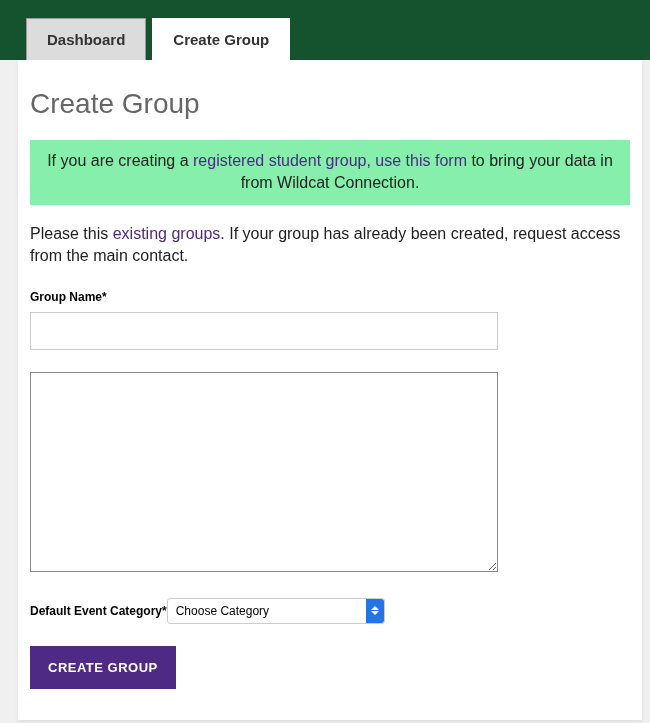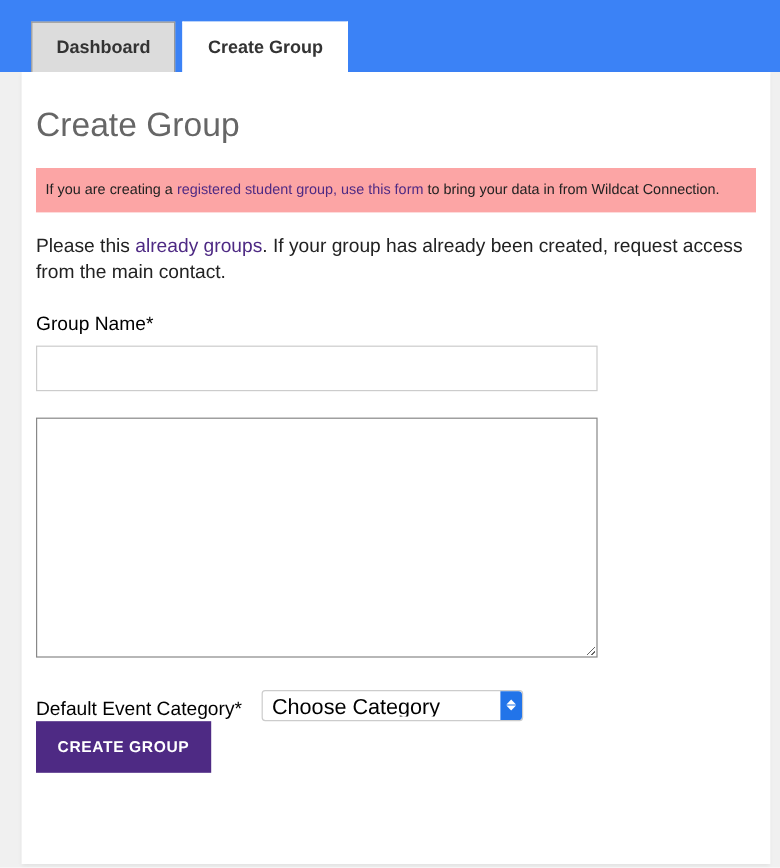--- a/index.html
+++ b/index.html
@@ -8,21 +8,21 @@
       padding: 0;
     }
     body {
       font-family: Arial, Helvetica, sans-serif;
       background: #f0f0f0;
       width: 650px;
       height: 723px;
       overflow: hidden;
     }
     .header-bar {
-      background: #3b82f6;
+      background: #14532d;
       height: 60px;
       padding-left: 26px;
       display: flex;
       align-items: flex-end;
     }
     .tab {
       padding: 12px 20px;
       font-weight: bold;
       font-size: 15px;
       cursor: pointer;
@@ -46,51 +46,52 @@
       box-shadow: 0 2px 4px rgba(0,0,0,0.08);
       min-height: 660px;
     }
     .page-title {
       font-size: 28px;
       font-weight: normal;
       color: #666;
       margin-bottom: 20px;
     }
     .notice-box {
-      background: #fca5a5;
+      background: #86efac;
       padding: 10px 8px;
-      font-size: 12px;
+      font-size: 16px;
       color: #222;
       line-height: 1.4;
       margin-bottom: 18px;
+      text-align: center;
     }
     .notice-box a, .info-text a {
       color: #4E2A84;
       text-decoration: none;
     }
     .info-text {
       font-size: 16px;
       color: #222;
       line-height: 1.4;
       margin-bottom: 22px;
     }
     .form-label {
       display: block;
-      font-weight: normal;
-      font-size: 16px;
+      font-weight: bold;
+      font-size: 12px;
       color: #000;
       margin-bottom: 8px;
     }
     .form-row {
       margin-bottom: 22px;
     }
     .form-row-inline {
       display: flex;
-      align-items: flex-end;
-      gap: 16px;
+      align-items: center;
+      margin-bottom: 22px;
     }
     .form-row-inline .form-label {
       margin-bottom: 0;
     }
     .text-input {
       width: 468px;
       height: 38px;
       border: 1px solid #ccc;
       padding: 6px 8px;
       font-size: 15px;
@@ -105,21 +106,21 @@
     }
     .select-wrap {
       position: relative;
       display: inline-block;
     }
     .select-input {
       width: 218px;
       height: 26px;
       border: 1px solid #ccc;
       padding: 3px 28px 3px 8px;
-      font-size: 18px;
+      font-size: 12px;
       background: #fff;
       appearance: none;
       -webkit-appearance: none;
       -moz-appearance: none;
       border-radius: 3px;
     }
     .select-arrows {
       position: absolute;
       right: 1px;
       top: 1px;
@@ -169,21 +170,21 @@
 
 <div class="main-container">
 
   <h1 class="page-title">Create Group</h1>
 
   <div class="notice-box">
     <span>If you are creating a </span><a href="#">registered student group, use this form</a><span> to bring your data in from Wildcat Connection.</span>
   </div>
 
   <div class="info-text">
-    <span>Please this </span><a href="#">already groups</a><span>. If your group has already been created, request access from the main contact.</span>
+    <span>Please this </span><a href="#">existing groups</a><span>. If your group has already been created, request access from the main contact.</span>
   </div>
 
   <div class="form-row">
     <label class="form-label">Group Name*</label>
     <input type="text" class="text-input" value="" style="">
   </div>
 
   <div class="form-row">
     <textarea class="textarea-input" style=""></textarea>
   </div>

